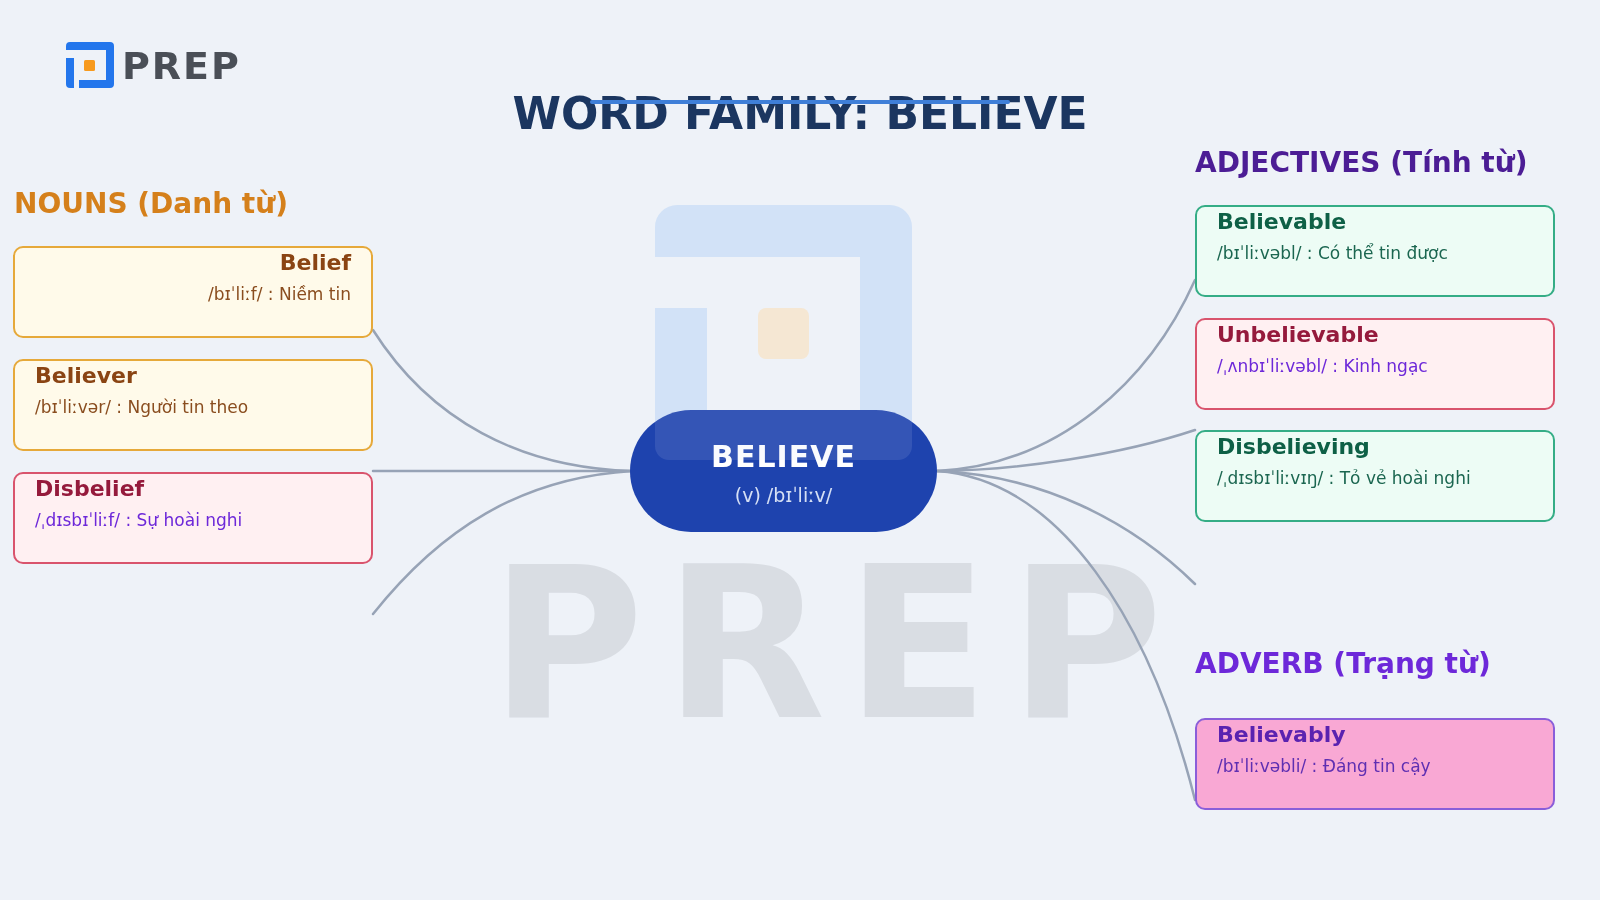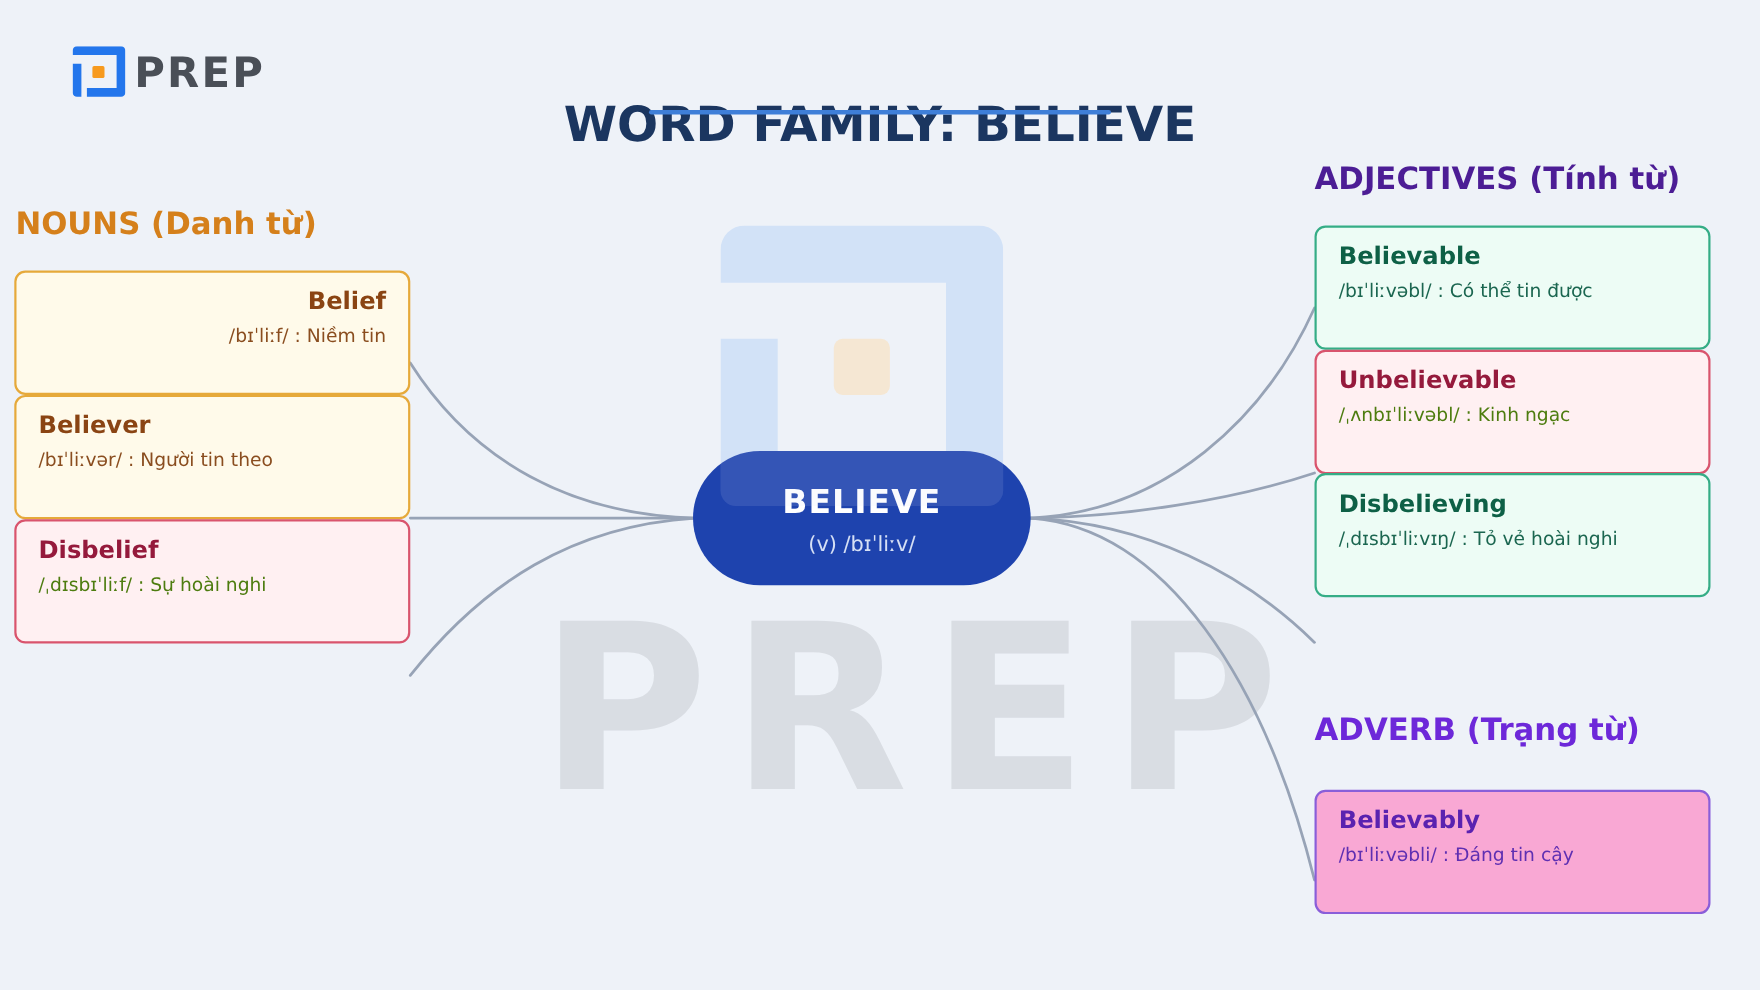--- a/index.html
+++ b/index.html
@@ -60,33 +60,33 @@
     }
 
     
     .sec-title { font-size: 28px; font-weight: bold; line-height: 36px; white-space: nowrap; }
     .sec-nouns { left: 14px; top: 186px; color: #d5801b; }
     .sec-adj { left: 1195px; top: 145px; color: #4c1d95; }
     .sec-adv { left: 1195px; top: 646px; color: #6d28d9; }
 
     
     .card {
-      width: 360px; height: 113px; border: 2px solid; border-radius: 10px;
-      padding: 12px 20px 0 20px;
+      width: 360px; height: 92px; border: 2px solid; border-radius: 10px;
+      padding: 0 20px 0 20px;
     }
     .card-word { font-size: 22px; font-weight: bold; line-height: 30px; }
     .card-def { font-size: 17px; line-height: 24px; margin-top: 4px; }
 
     .c-orange { background: #fffaea; border-color: #e6a93a; }
     .c-orange .card-word { color: #8a4413; }
     .c-orange .card-def { color: #8a4d1f; }
 
     .c-red { background: #fff0f2; border-color: #d9546d; }
     .c-red .card-word { color: #951a3c; }
-    .c-red .card-def { color: #4d7c0f; }
+    .c-red .card-def { color: #6d28d9; }
 
     .c-green { background: #edfcf5; border-color: #35ad86; }
     .c-green .card-word { color: #0e6046; }
     .c-green .card-def { color: #1b6650; }
 
     .c-purple { background: #f9a8d4; border-color: #8a5ed9; }
     .c-purple .card-word { color: #5a22b0; }
     .c-purple .card-def { color: #5f2fb2; }
   </style>
 </head>

